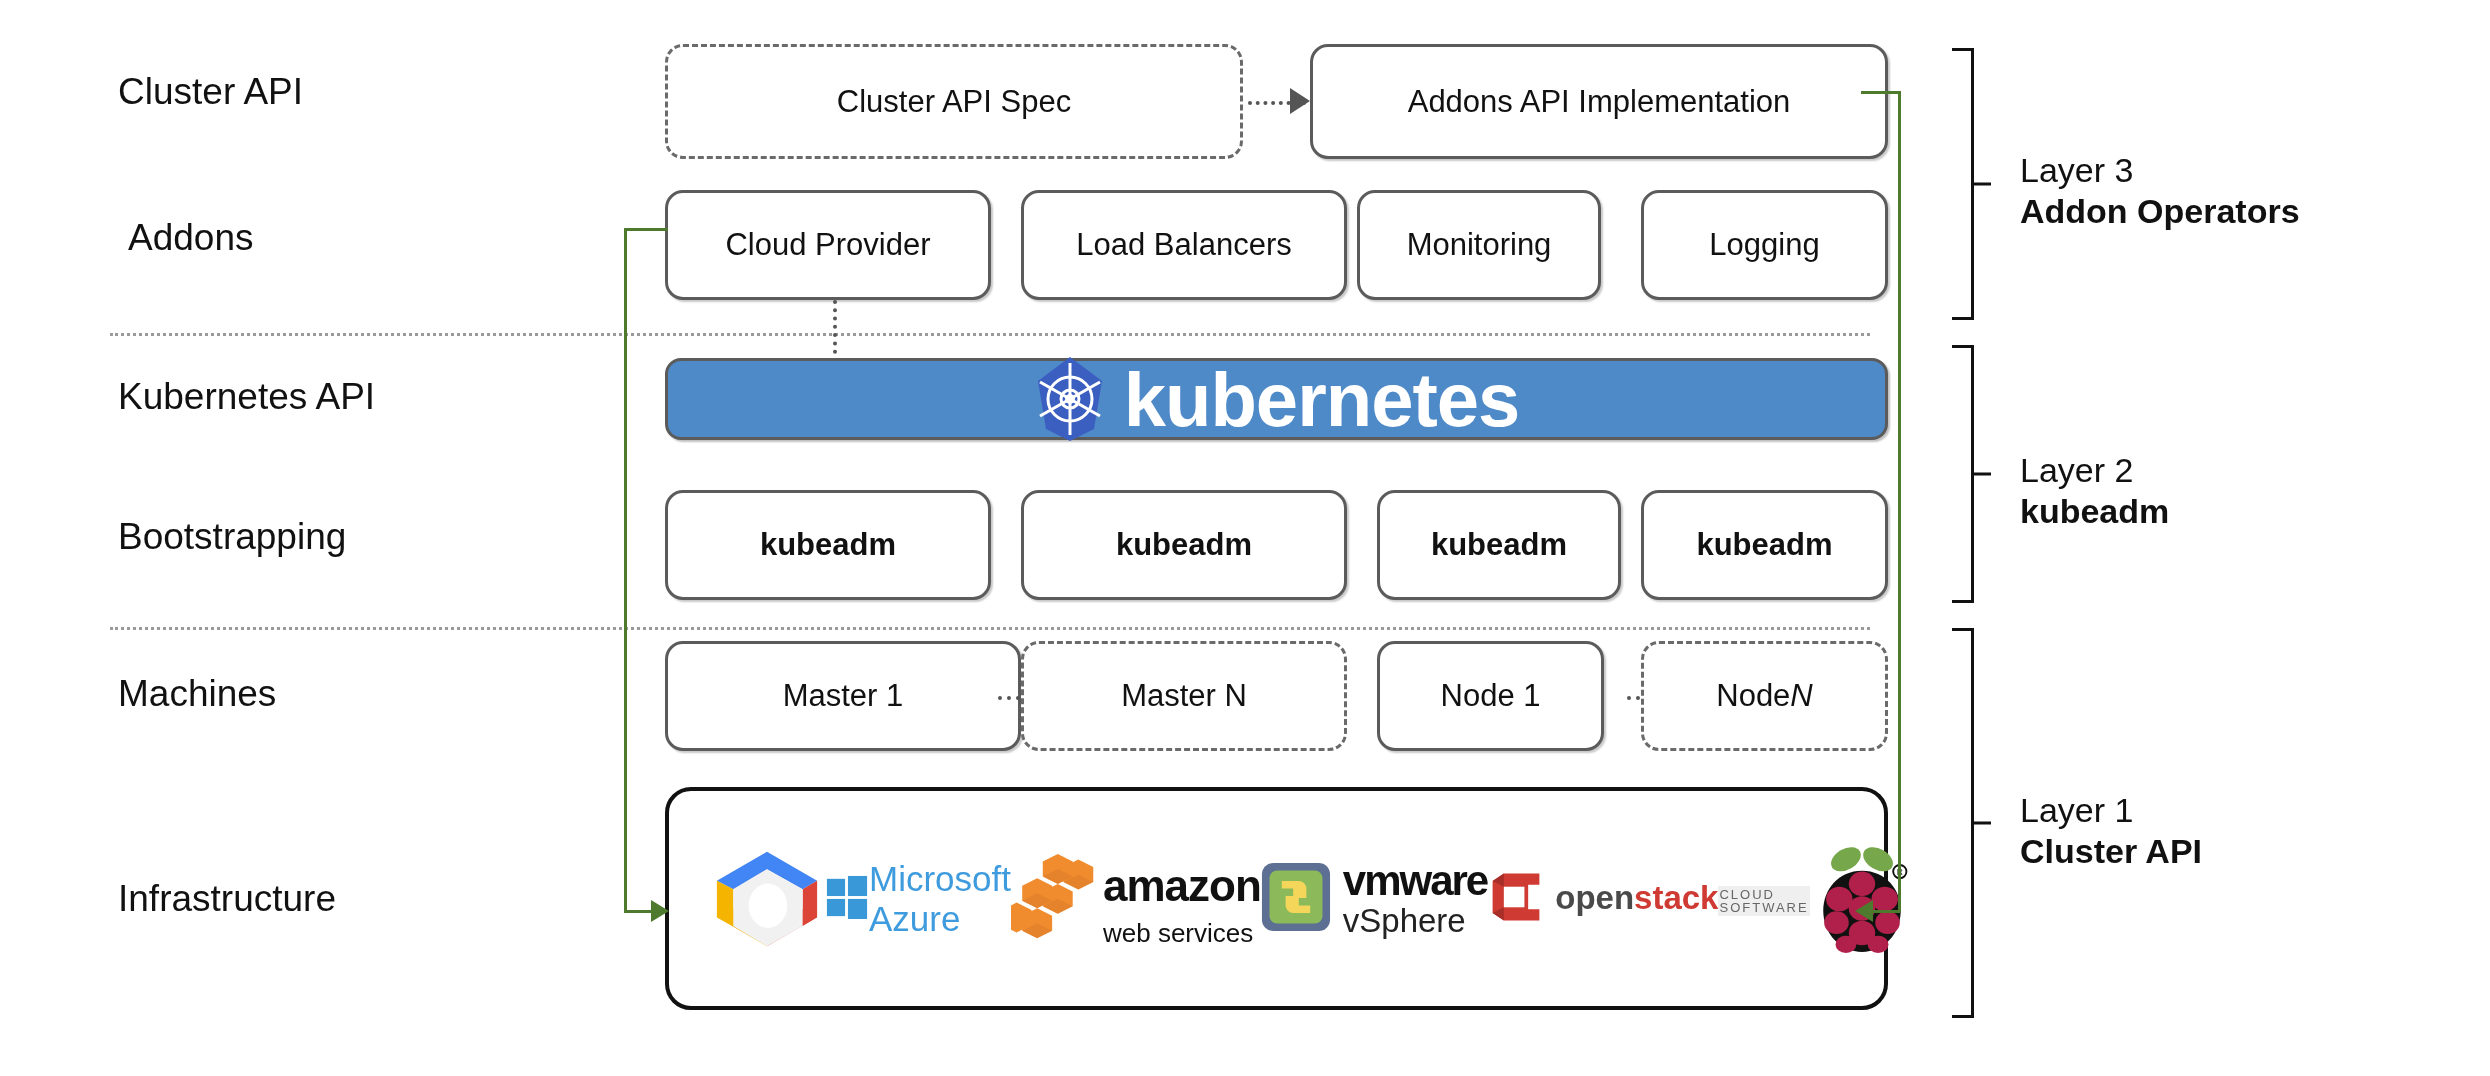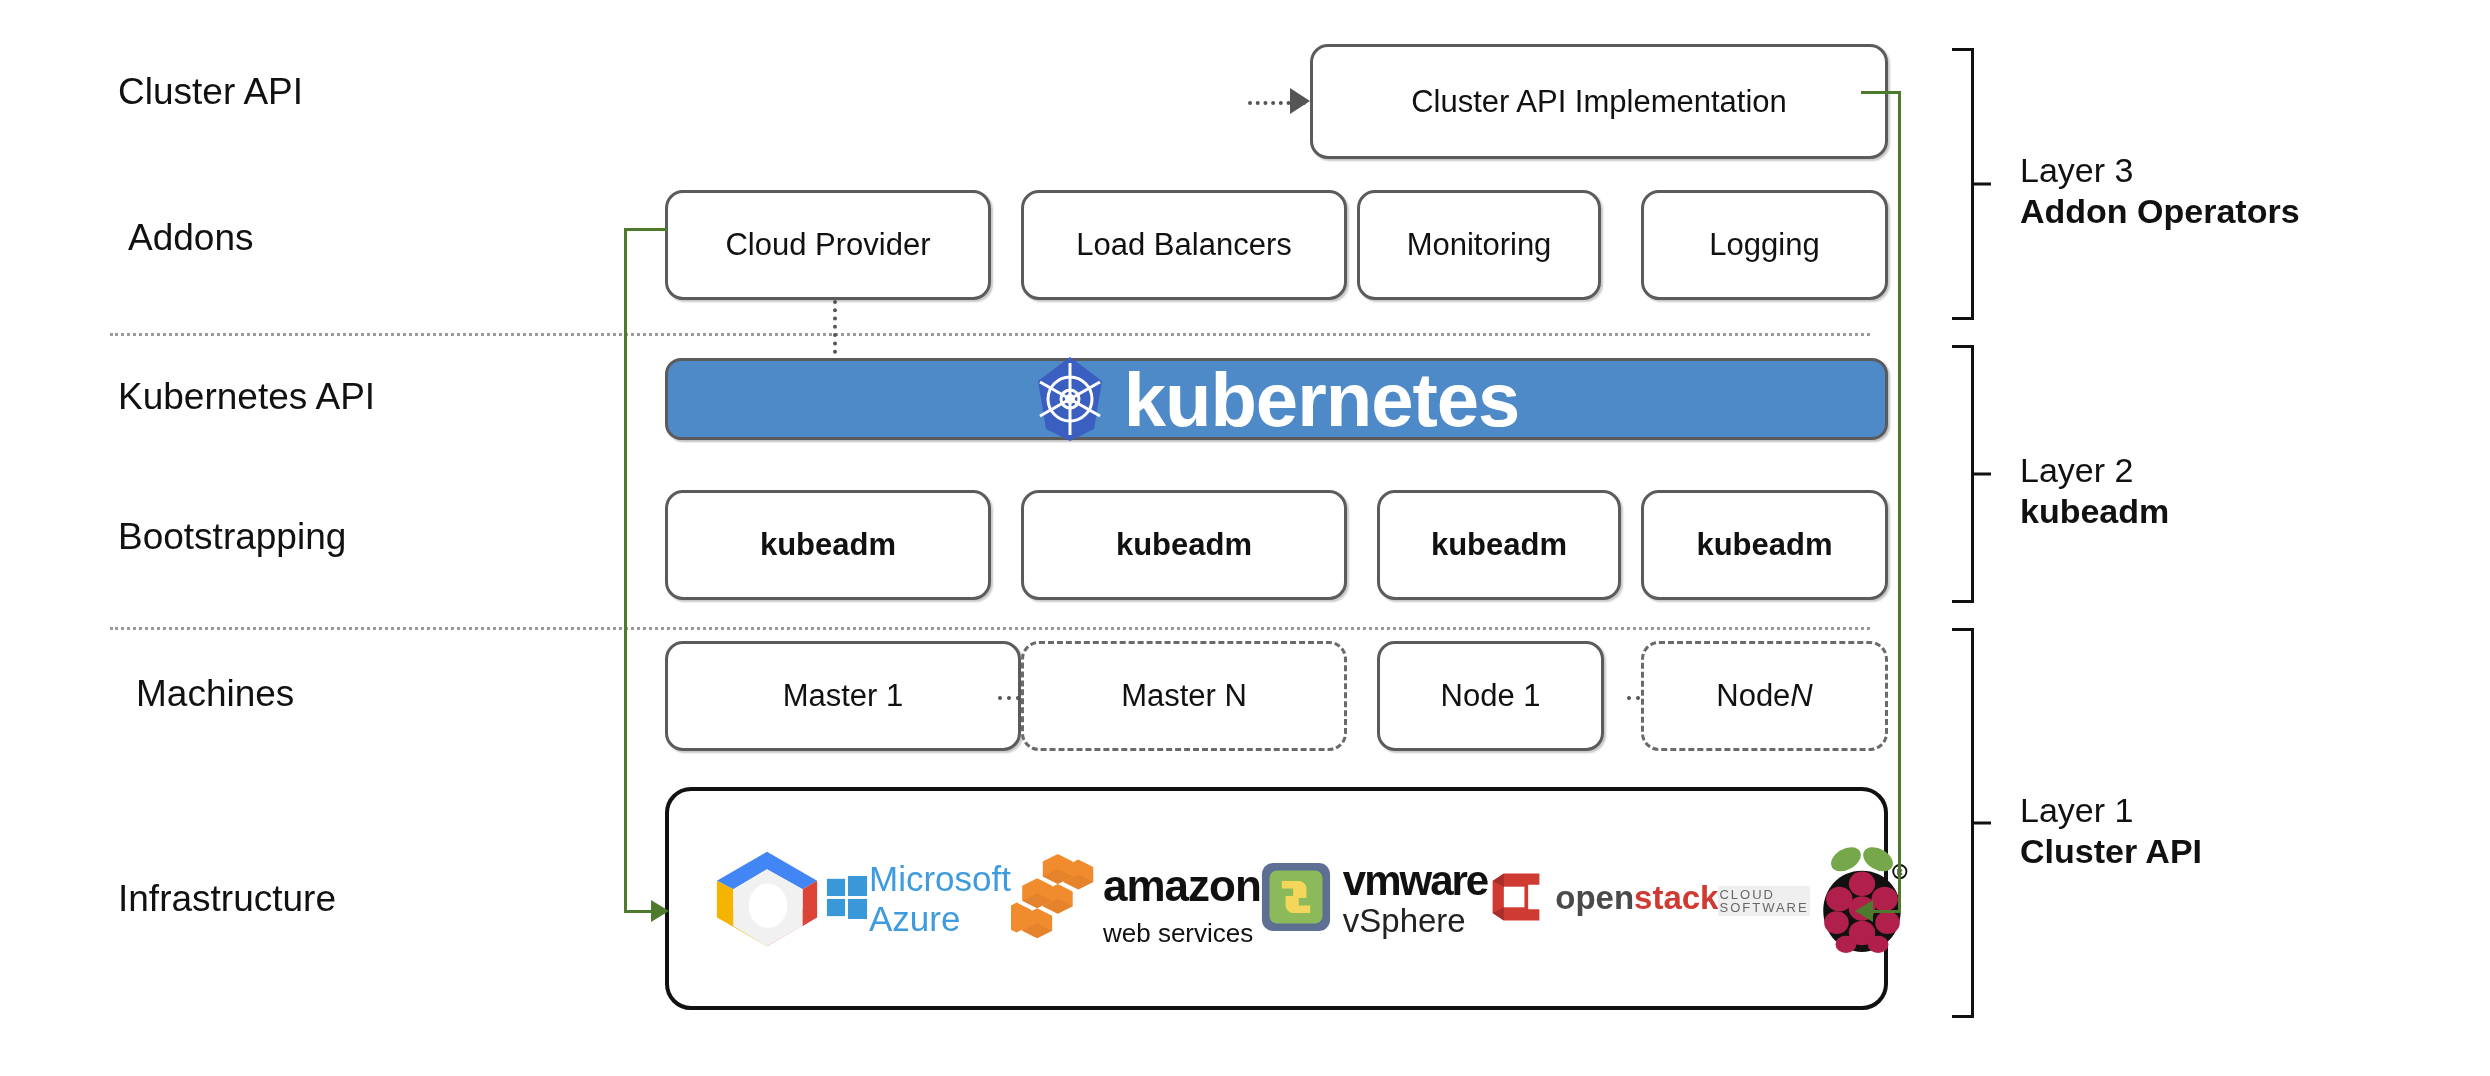--- a/index.html
+++ b/index.html
@@ -55,32 +55,35 @@
 </style>
 </head>
 <body>
 
 <div id="stage">
 
   <div class="rowlabel" style="left:118px;top:73px;">Cluster API</div>
   <div class="rowlabel" style="left:128px;top:219px;">Addons</div>
   <div class="rowlabel" style="left:118px;top:378px;">Kubernetes API</div>
   <div class="rowlabel" style="left:118px;top:518px;">Bootstrapping</div>
-  <div class="rowlabel" style="left:136px;top:675px;">Machines</div>
+  <div class="rowlabel" style="left:118px;top:675px;">Machines</div>
   <div class="rowlabel" style="left:118px;top:880px;">Infrastructure</div>
 
   <div class="sep" style="left:110px;top:333px;width:1760px;"></div>
   <div class="sep" style="left:110px;top:627px;width:1760px;"></div>
 
+  <div class="box dashed" style="left:665px;top:44px;width:578px;height:115px;">
+    <span>Cluster API Spec</span>
+  </div>
 
   <div class="dotline-h" style="left:1248px;top:101px;width:58px;"></div>
   <div class="dotarrow-right" style="left:1290px;top:88px;"></div>
 
   <div class="box" style="left:1310px;top:44px;width:578px;height:115px;">
-    <span>Cluster API Implementation</span>
+    <span>Addons API Implementation</span>
   </div>
 
   <div class="box" style="left:665px;top:190px;width:326px;height:110px;">
     <span>Cloud Provider</span>
   </div>
   <div class="box" style="left:1021px;top:190px;width:326px;height:110px;">
     <span>Load Balancers</span>
   </div>
   <div class="box" style="left:1357px;top:190px;width:244px;height:110px;">
     <span>Monitoring</span>

